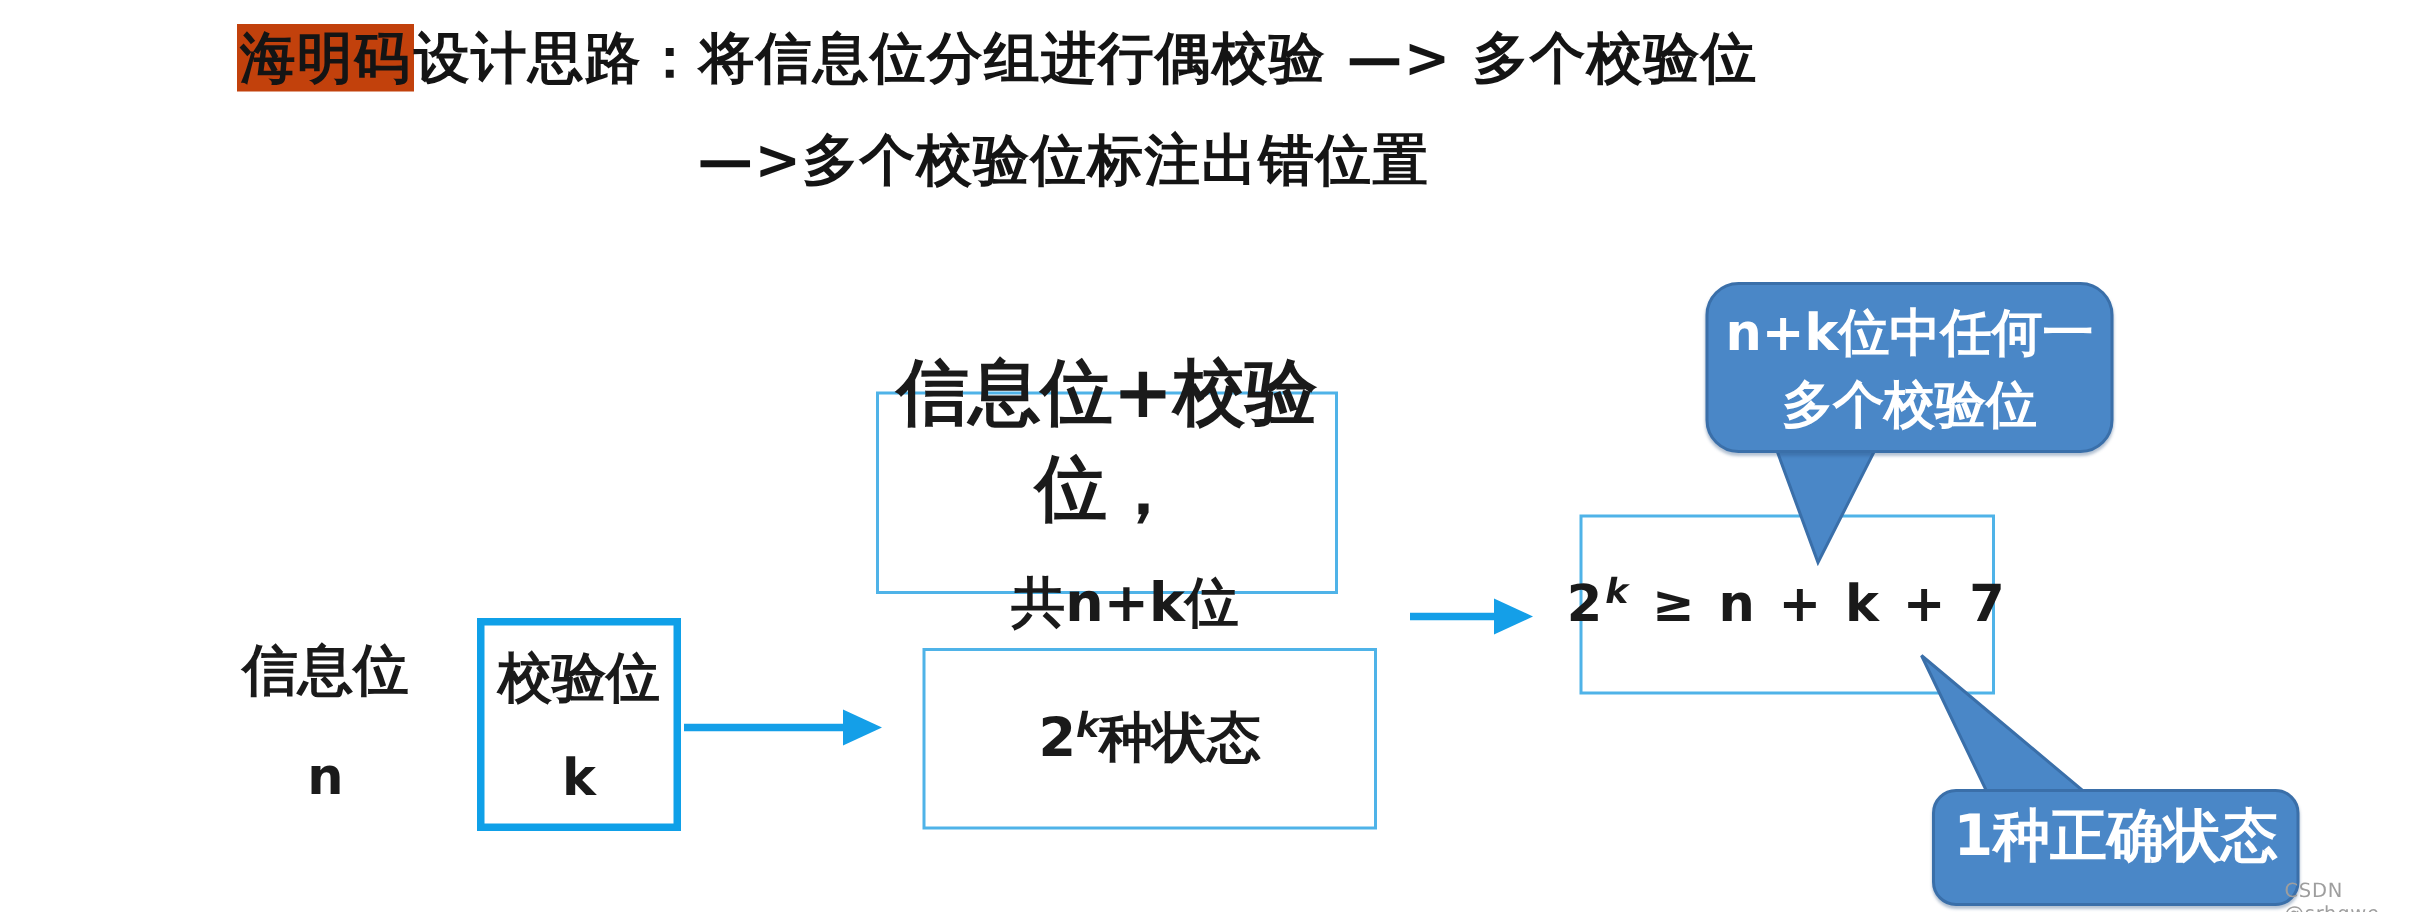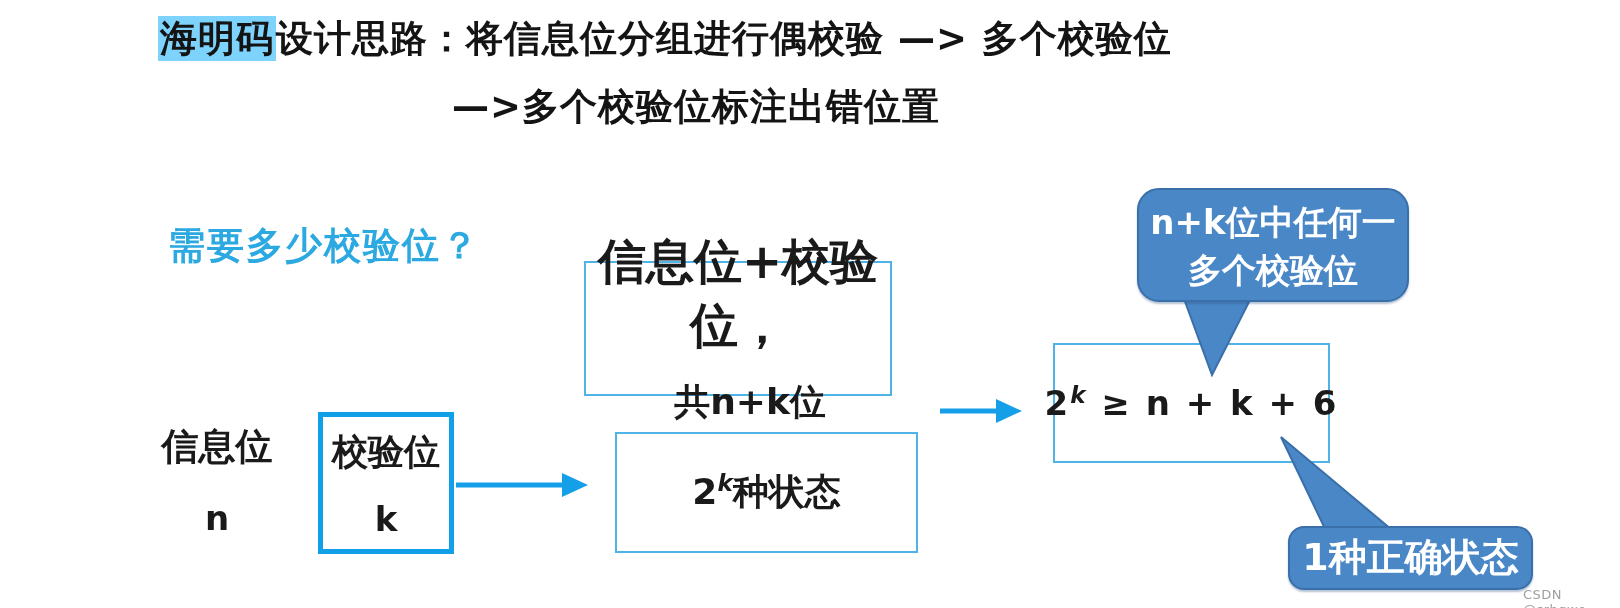--- a/index.html
+++ b/index.html
@@ -18,21 +18,21 @@
   
   .title-line {
     font-size: 37px;
     font-weight: 700;
     letter-spacing: 1px;
     color: #141414;
     white-space: nowrap;
     z-index: 2;
   }
   .hl {
-    background: #7dd3fc;
+    background: #c2410c;
     padding: 1px 2px;
   }
 
   
   .question {
     font-size: 37px;
     font-weight: 700;
     letter-spacing: 2px;
     color: #2ba9e0;
     white-space: nowrap;
@@ -117,25 +117,24 @@
 </style>
 </head>
 <body>
 
 <div class="stage">
 
   <div class="abs title-line" style="left:158px; top:14px;">
     <span class="hl">海明码</span><span>设计思路：将信息位分组进行偶校验 —&gt; 多个校验位</span>
   </div>
 
-  <div class="abs title-line" style="left:452px; top:82px;">
+  <div class="abs title-line" style="left:465px; top:82px;">
     <span>—&gt;多个校验位标注出错位置</span>
   </div>
 
-  <div class="abs question" style="left:168px; top:221px;">需要多少校验位？</div>
 
   <div class="abs node-label" style="left:152px; top:422px;">
     <div class="l1">信息位</div>
     <div class="l2">n</div>
   </div>
 
   <div class="abs box box-thick check-box" style="left:318px; top:412px; width:136px; height:142px;">
     <div class="l1">校验位</div>
     <div class="l2">k</div>
   </div>
@@ -143,21 +142,21 @@
   <div class="abs box box-thin sum-box" style="left:584px; top:261px; width:308px; height:135px;">
     <div class="l1">信息位+校验位，</div>
     <div class="l2">共n+k位</div>
   </div>
 
   <div class="abs box box-thin states-box" style="left:615px; top:432px; width:303px; height:121px;">
     <div class="math"><span>2</span><sup>k</sup><span>种状态</span></div>
   </div>
 
   <div class="abs box box-thin formula-box" style="left:1053px; top:343px; width:277px; height:120px;">
-    <div class="math"><span>2</span><sup>k</sup><span> ≥ n + k + 6</span></div>
+    <div class="math"><span>2</span><sup>k</sup><span> ≥ n + k + 7</span></div>
   </div>
 
   <svg class="overlay" viewBox="0 0 1620 608">
 
     <g>
       <line x1="456" y1="485" x2="564" y2="485" stroke="#149fe8" stroke-width="5"></line>
       <polygon points="562,473 588,485 562,497" fill="#149fe8"></polygon>
     </g>
 
     <g>
@@ -168,17 +167,17 @@
     <polygon points="1183,296 1252,296 1212,375" fill="#4a87c7" stroke="#3a6fa9" stroke-width="2"></polygon>
 
     <polygon points="1281,437 1398,535 1328,535" fill="#4a87c7" stroke="#3a6fa9" stroke-width="2"></polygon>
   </svg>
 
   <div class="abs bubble bubble-top" style="left:1137px; top:188px; width:272px; height:114px;">
     <div>n+k位中任何一</div>
     <div>多个校验位</div>
   </div>
 
-  <div class="abs bubble bubble-bottom" style="left:1288px; top:526px; width:245px; height:64px;">1种正确状态</div>
+  <div class="abs bubble bubble-bottom" style="left:1288px; top:526px; width:245px; height:78px;">1种正确状态</div>
 
   <div class="abs watermark" style="left:1523px; top:587px;">CSDN @srhqwe</div>
 
 </div>
 
 </body></html>

